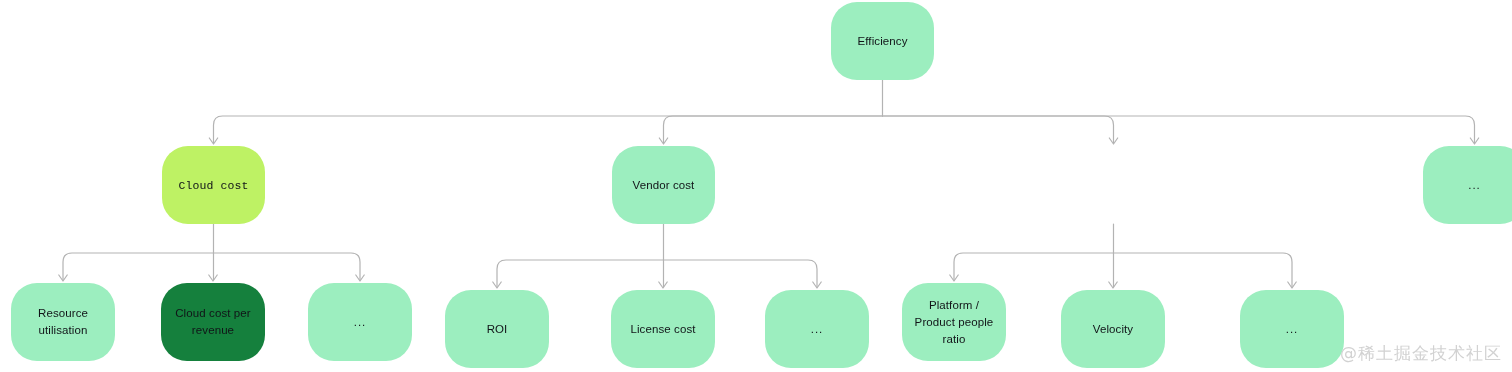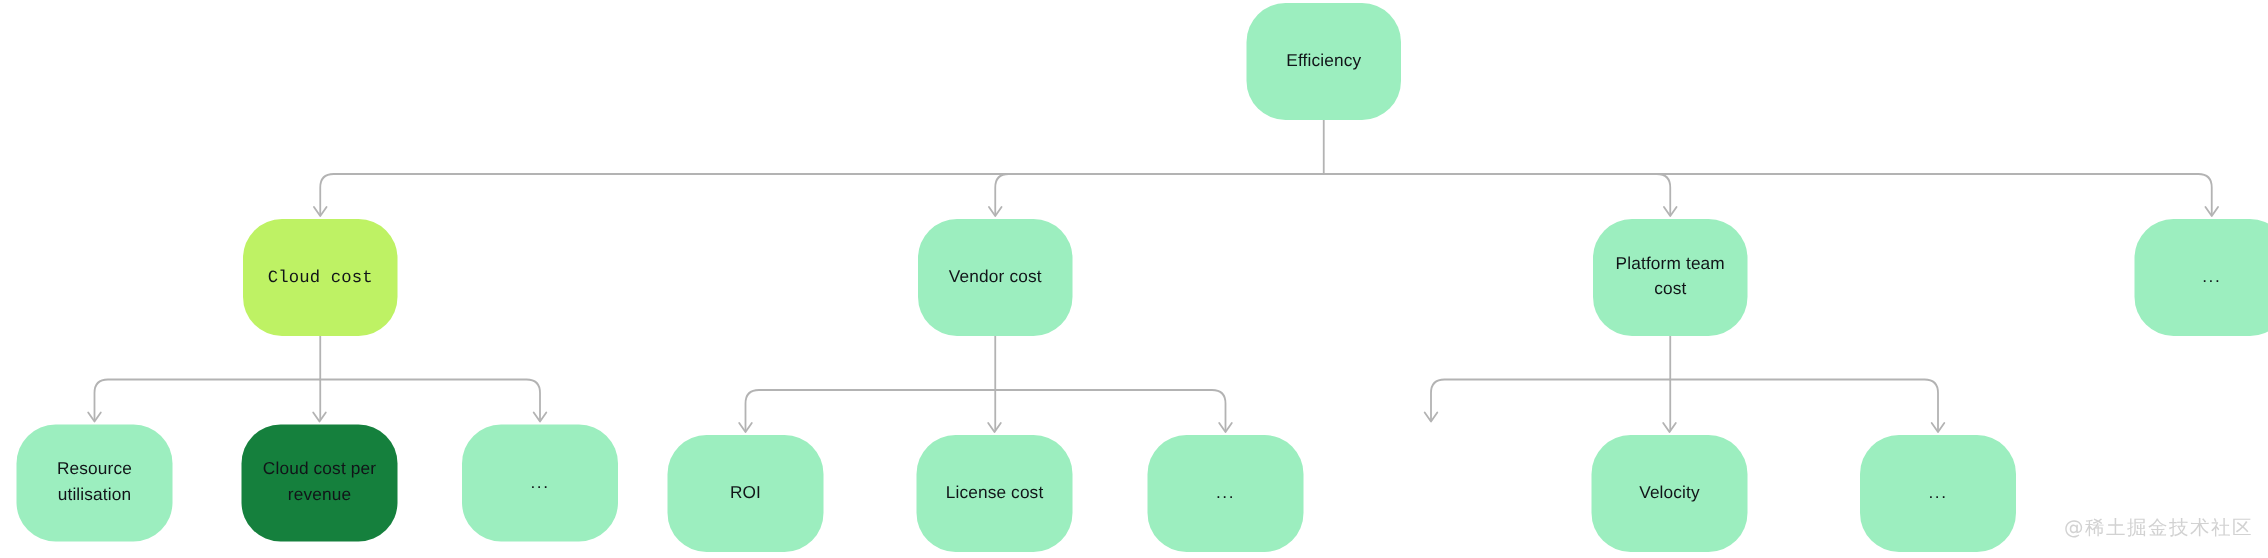--- a/index.html
+++ b/index.html
@@ -53,21 +53,21 @@
   }
   .node.ellipsis .node-label {
     font-size: 11.5px;
     letter-spacing: 1px;
     line-height: 11px;
   }
   #watermark {
     position: absolute;
     right: 10px;
     bottom: 8px;
-    font-size: 13px;
+    font-size: 17px;
     line-height: 22px;
     color: #d2d2d2;
     letter-spacing: 1px;
     white-space: nowrap;
     z-index: 3;
     font-family: "DejaVu Sans", sans-serif;
   }
 </style>
 </head>
 <body>
@@ -107,24 +107,20 @@
     </svg>
 <div class="node" style="left: 817px; top: 2px; width: 103px; height: 78px; background: rgb(156, 238, 191); color: rgb(17, 20, 24);">
       <span class="node-label">Efficiency</span>
     </div>
     <div class="node" style="left: 148px; top: 146px; width: 103px; height: 78px; background: #bef264; color: rgb(17, 20, 24); font-family: Liberation Mono, monospace;">
       <span class="node-label">Cloud cost</span>
     </div>
     <div class="node" style="left: 598px; top: 146px; width: 103px; height: 78px; background: rgb(156, 238, 191); color: rgb(17, 20, 24);">
       <span class="node-label">Vendor cost</span>
     </div>
-    <div class="node" style="left: 1048px; top: 146px; width: 103px; height: 78px; background: rgb(156, 238, 191); color: rgb(17, 20, 24);">
-      <span class="node-label">Platform team
-cost</span>
-    </div>
     <div class="node ellipsis" style="left: 1409px; top: 146px; width: 103px; height: 78px; background: rgb(156, 238, 191); color: rgb(17, 20, 24);">
       <span class="node-label">...</span>
     </div>
     <div class="node" style="left: -3px; top: 283px; width: 104px; height: 78px; background: rgb(156, 238, 191); color: rgb(17, 20, 24);">
       <span class="node-label">Resource
 utilisation</span>
     </div>
     <div class="node" style="left: 147px; top: 283px; width: 104px; height: 78px; background: #15803d; color: rgb(17, 20, 24);">
       <span class="node-label">Cloud cost per
 revenue</span>
@@ -134,20 +130,25 @@
     </div>
     <div class="node" style="left: 431px; top: 290px; width: 104px; height: 78px; background: rgb(156, 238, 191); color: rgb(17, 20, 24);">
       <span class="node-label">ROI</span>
     </div>
     <div class="node" style="left: 597px; top: 290px; width: 104px; height: 78px; background: rgb(156, 238, 191); color: rgb(17, 20, 24);">
       <span class="node-label">License cost</span>
     </div>
     <div class="node ellipsis" style="left: 751px; top: 290px; width: 104px; height: 78px; background: rgb(156, 238, 191); color: rgb(17, 20, 24);">
       <span class="node-label">...</span>
     </div>
+    <div class="node" style="left: 888px; top: 283px; width: 104px; height: 78px; background: rgb(156, 238, 191); color: rgb(17, 20, 24);">
+      <span class="node-label">Platform /
+Product people
+ratio</span>
+    </div>
     <div class="node" style="left: 1047px; top: 290px; width: 104px; height: 78px; background: rgb(156, 238, 191); color: rgb(17, 20, 24); justify-content: flex-end;">
       <span class="node-label">Velocity</span>
     </div>
     <div class="node ellipsis" style="left: 1226px; top: 290px; width: 104px; height: 78px; background: rgb(156, 238, 191); color: rgb(17, 20, 24);">
       <span class="node-label">...</span>
     </div>
   </div>
 
 <div id="watermark">@稀土掘金技术社区</div>
 

